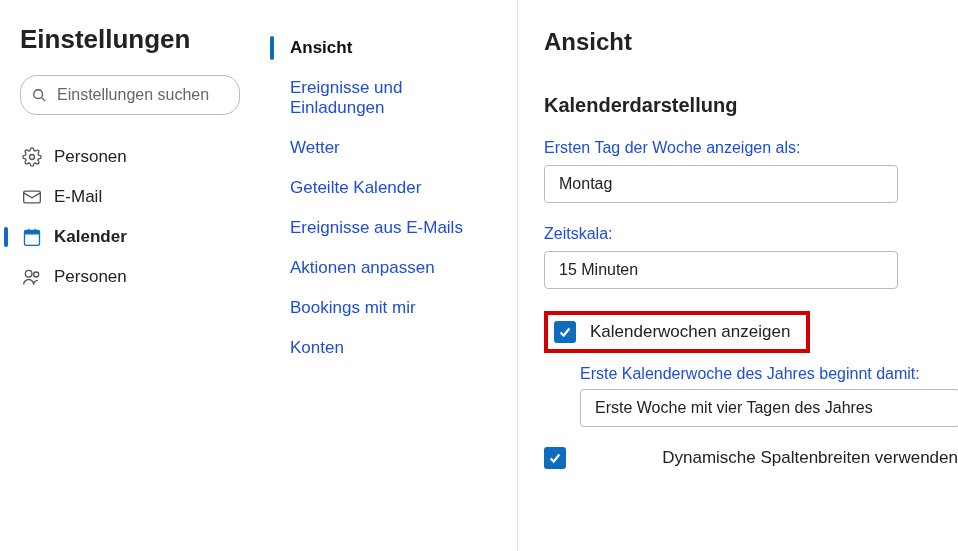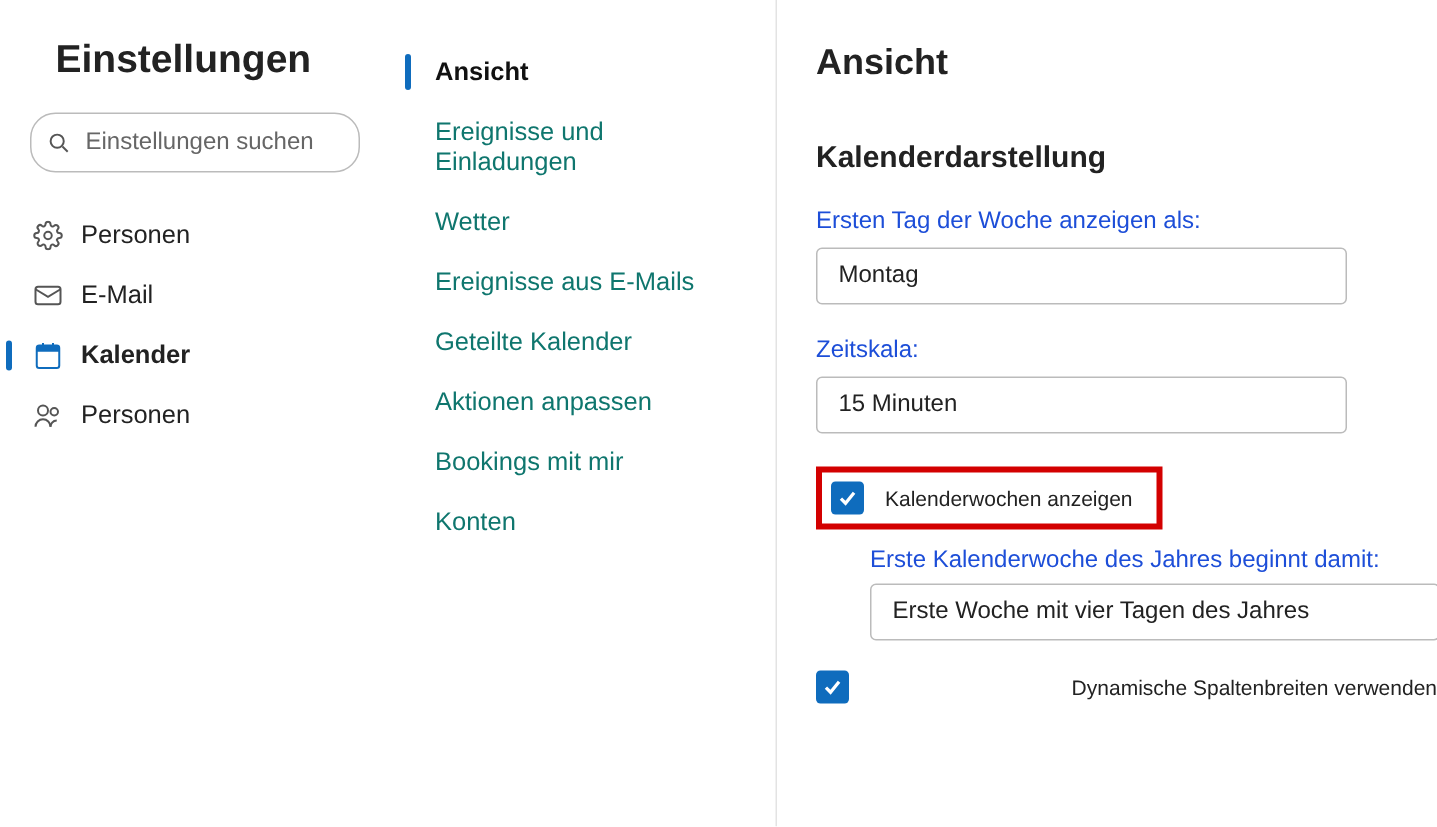--- a/index.html
+++ b/index.html
@@ -13,21 +13,20 @@
   display: flex;
 }
 .col1 {
   width: 262px;
   padding: 24px 18px 0 20px;
 }
 .col1 h1 {
   font-size: 26px;
   font-weight: 700;
   margin-bottom: 20px;
-  margin-left: 17px;
 }
 .search-wrap {
   position: relative;
   margin-bottom: 22px;
 }
 .search-wrap input {
   width: 220px;
   height: 40px;
   border: 1px solid #bbb;
   border-radius: 17px;
@@ -73,21 +72,21 @@
   width: 256px;
   border-right: 1px solid #e3e3e3;
   padding: 28px 10px 0 8px;
 }
 .sub { list-style: none; }
 .sub li {
   padding: 10px 10px;
   font-size: 17px;
   cursor: pointer;
   position: relative;
-  color: #0f766e;
+  color: #1d4ed8;
 }
 .sub li.active { font-weight: 700; color: #111; }
 .sub li.active::before {
   content: "";
   position: absolute;
   left: 0;
   top: 8px;
   bottom: 8px;
   width: 4px;
   background: #0f6cbd;
@@ -141,21 +140,21 @@
   width: 22px;
   height: 22px;
   border-radius: 3px;
   background: #0f6cbd;
   display: flex;
   align-items: center;
   justify-content: center;
   cursor: pointer;
 }
 .cb svg { width: 14px; height: 14px; color: #fff; }
-.cb-label { font-size: 14px; }
+.cb-label { font-size: 17px; }
 .sub-field {
   margin-left: 36px;
   margin-bottom: 20px;
 }
 .sub-field .field-label { margin-bottom: 6px; }
 .sub-field .select { width: 380px; margin-bottom: 0; }
 .cb-row.plain { margin-bottom: 10px; justify-content: space-between; }
 </style>
 </head>
 <body>
@@ -213,22 +212,22 @@
       <span>Personen</span>
     </li>
   </ul>
 </div>
 
 <div class="col2">
   <ul class="sub">
     <li class="active"><span class="txt">Ansicht</span></li>
     <li><span class="txt">Ereignisse und Einladungen</span></li>
     <li><span class="txt">Wetter</span></li>
+    <li><span class="txt">Geteilte Kalender</span></li>
     <li><span class="txt">Ereignisse aus E-Mails</span></li>
-    <li><span class="txt">Geteilte Kalender</span></li>
     <li><span class="txt">Aktionen anpassen</span></li>
     <li><span class="txt">Bookings mit mir</span></li>
     <li><span class="txt">Konten</span></li>
   </ul>
 </div>
 
 <div class="col3">
   <h2>Ansicht</h2>
   <h3>Kalenderdarstellung</h3>
 

